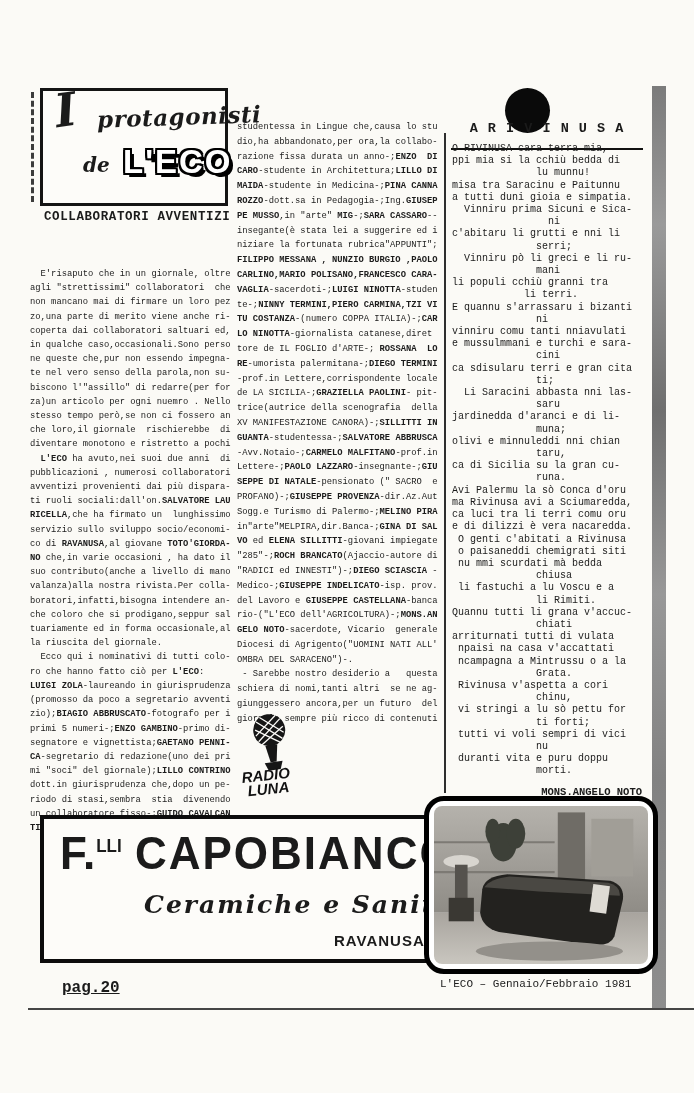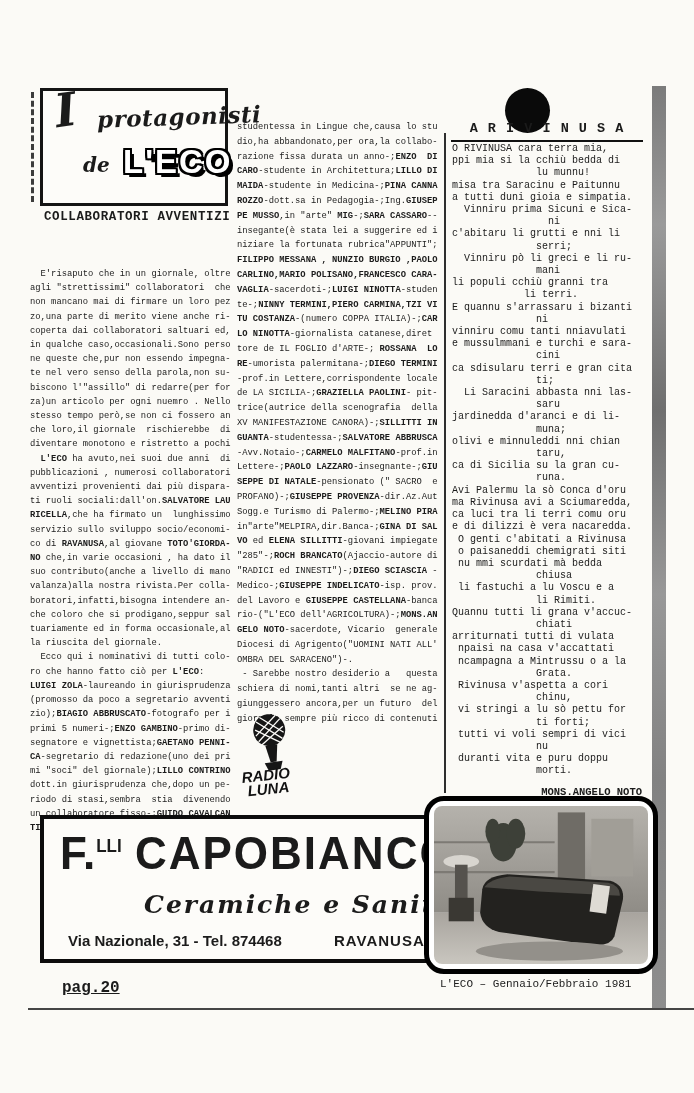--- a/index.html
+++ b/index.html
@@ -23,21 +23,21 @@
     text-shadow:-2px -2px 0 #000,2px -2px 0 #000,-2px 2px 0 #000,2px 2px 0 #000,-2px 0 0 #000,2px 0 0 #000,0 -2px 0 #000,0 2px 0 #000,4px 4px 0 #000;}
 
   
   .article-title{left:44px;top:210px;font-weight:700;font-size:12.5px;letter-spacing:0.6px;}
   .col-left{left:30px;top:231px;font-size:8.8px;line-height:14.2px;margin-top:36px;}
   .col-mid{left:237px;top:96px;font-size:8.8px;line-height:14.8px;margin-top:24px;}
   .col-divider{left:444px;top:133px;width:2px;height:660px;background:#2e2e2e;}
 
   
   .riv-dot{left:505px;top:88px;width:45px;height:45px;border-radius:50%;background:#0a0a0a;}
-  .riv-title{left:451px;top:121px;width:192px;text-align:center;font-weight:700;font-size:13.5px;letter-spacing:1px;border-bottom:2.5px solid #111;padding-bottom:4px;}
+  .riv-title{left:451px;top:121px;width:192px;text-align:center;font-weight:700;font-size:13.5px;letter-spacing:1px;border-bottom:2.5px solid #111;padding-bottom:12px;}
   .riv-poem{left:452px;top:143px;font-size:10px;line-height:12.2px;}
   .riv-sign{left:452px;top:786px;width:190px;text-align:right;font-weight:700;font-size:10.5px;}
 
   
   .radio-frame{left:278px;top:706px;width:150px;height:76px;border:2px solid #101010;outline:3px dashed #101010;outline-offset:2px;background:#fdfcf9;display:flex;flex-direction:column;}
   .radio-row{flex:1;display:flex;align-items:center;justify-content:center;border-bottom:2px solid #101010;
     font-family:"DejaVu Serif", serif;font-style:italic;font-weight:700;}
   .radio-row:last-child{border-bottom:none;}
   .radio-row.r1{font-size:17px;letter-spacing:3px;}
   .radio-row.r2{font-size:16px;letter-spacing:1px;}
@@ -240,21 +240,20 @@
   <div class="abs riv-sign">MONS.ANGELO NOTO</div>
 
   <div class="abs gray-bar"></div>
 
   <div class="abs capo-box">
     <div class="abs capo-brand" style="left:16px;top:9px;">
       <span>F.</span><span class="capo-sup">LLI</span>
       <span class="capo-name">CAPOBIANCO</span>
     </div>
     <div class="abs capo-tag" style="left:100px;top:71px;">Ceramiche e Sanitari</div>
-    <div class="abs capo-addr" style="left:24px;top:113px;">Via Nazionale, 31 - Tel. 874468</div>
     <div class="abs capo-city" style="left:290px;top:113px;">RAVANUSA</div>
   </div>
   <div class="abs capo-photo">
     <svg viewBox="0 0 204 148" preserveAspectRatio="none">
       <defs>
         <linearGradient id="wall" x1="0" y1="0" x2="0" y2="1">
           <stop offset="0" stop-color="#b5b2ac"></stop>
             <stop offset="1" stop-color="#8f8c86"></stop>
         </linearGradient>
         <linearGradient id="floor" x1="0" y1="0" x2="0" y2="1">

